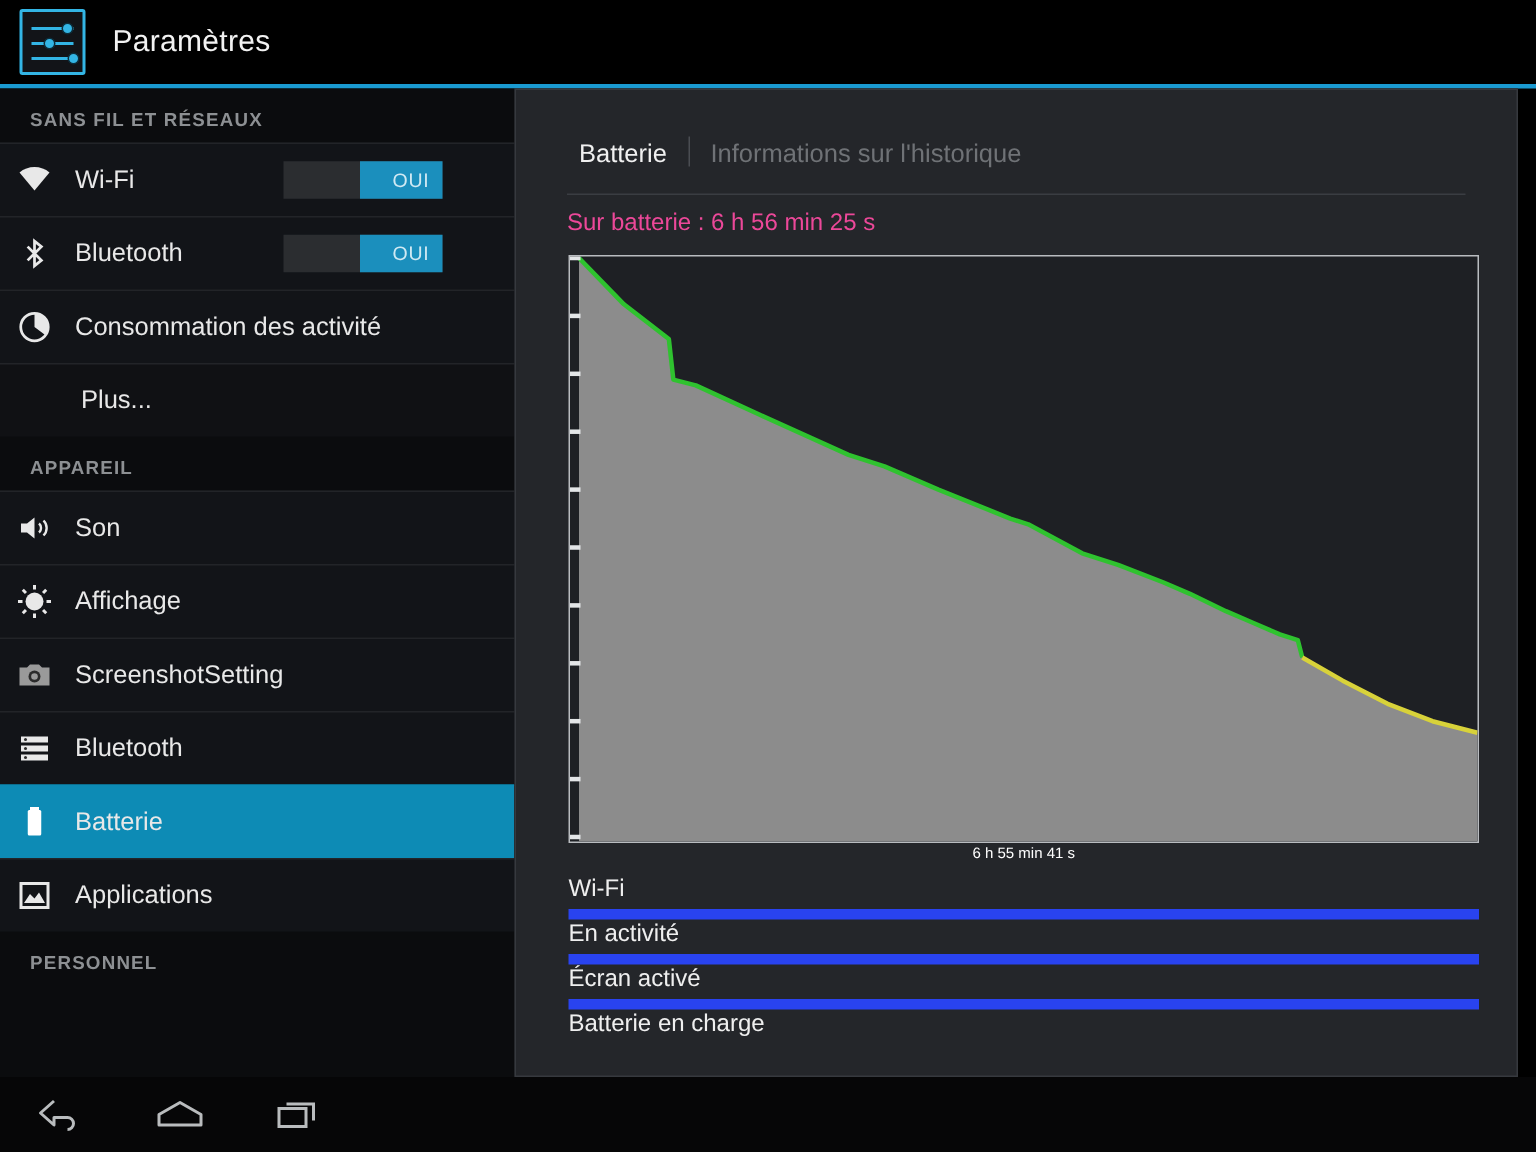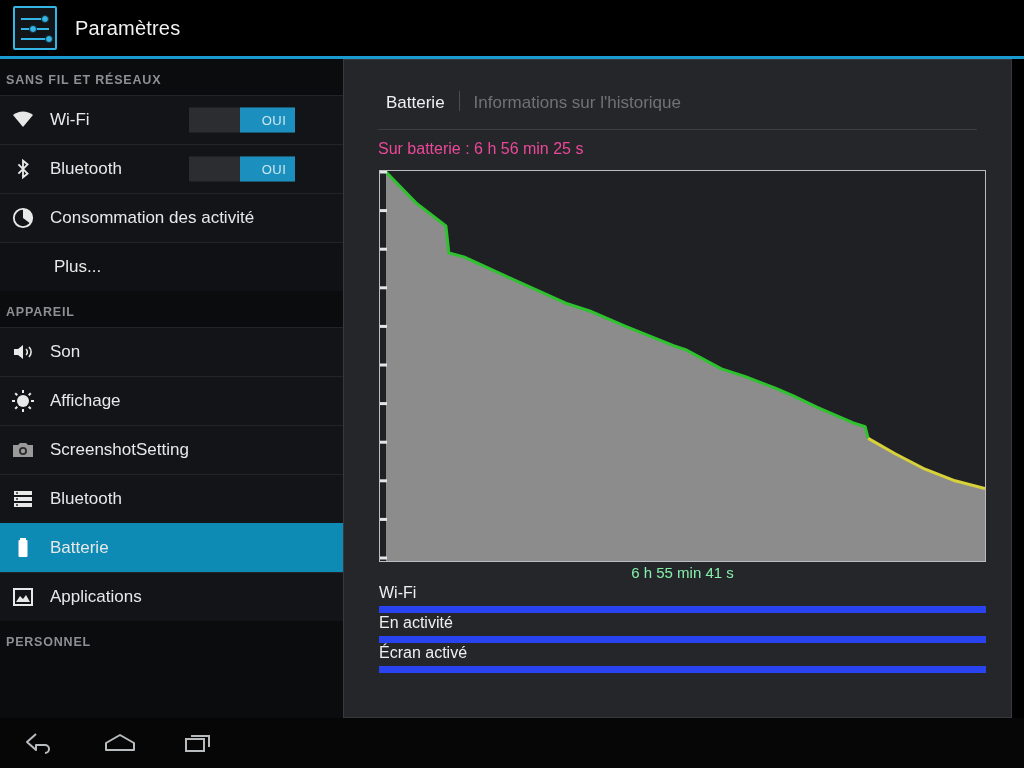--- a/index.html
+++ b/index.html
@@ -15,21 +15,21 @@
   #app-icon .knob{ position:absolute; width:8px; height:8px; border-radius:50%;
     background:#33b5e5; border:1px solid #0d2d3a; }
   #app-title{ color:#f2f2f2; font-size:20px; margin-left:18px; letter-spacing:.2px; }
   #title-underline{ position:absolute; left:0; top:56px; width:1024px; height:3px;
     background:#1a9ad1; }
 
   
   #sidebar{ position:absolute; left:0; top:59px; width:343px; height:659px;
     background:#0b0c0e; overflow:hidden; }
   .sec-header{ color:#8d9093; font-size:12.5px; font-weight:bold; letter-spacing:.8px;
-    padding:14px 0 8px 6px; }
+    padding:14px 0 8px 20px; }
   .srow{ height:49px; display:flex; align-items:center; position:relative;
     border-top:1px solid #222428; background:#121418; }
   .srow.plain{ background:#101114;text-align:right; }
   .srow.sel{ background:#0d8bb5; border-top-color:#0d8bb5; }
   .sicon{ width:26px; height:26px; margin-left:10px; flex:none; position:relative;
     display:flex; align-items:center; justify-content:center; }
   .slabel{ color:#e8e8e8; font-size:17px; margin-left:14px; }
   .srow.indent .slabel{ margin-left:54px; }
   .toggle{ position:absolute; right:48px; top:50%; transform:translateY(-50%);
     width:106px; height:25px; background:#2b2d30; display:flex;
@@ -47,21 +47,21 @@
     position:relative; top:3px; }
   #tab-history{ color:#6f7276; font-size:17px; }
   #hrule{ margin:16px 34px 0 34px; height:1px; background:#3a3d42; }
   #onbat{ color:#ec4899; font-size:16px; margin:10px 0 0 34px; }
 
   
   #chart{ position:absolute; left:35px; top:110px; width:607px; height:392px;
     background:#1e2024; border:1px solid #b9bcc0; }
   #chart svg{ display:block; }
   #chart-bottom-label{ position:absolute; left:35px; top:504px; width:607px;
-    text-align:center; color:#86efac; font-size:15px; }
+    text-align:center; color:#ffffff; font-size:10px; }
 
   
   #timeline{ position:absolute; left:35px; top:524px; width:607px; }
   .tl{ position:relative; height:30px; }
   .tl-label{ color:#efefef; font-size:16px; position:absolute; left:0; top:0; }
   .tl-bar{ position:absolute; left:0; top:22px; height:7px; background:#2943f0; }
 
   
   #navbar{ position:absolute; left:0; top:718px; width:1024px; height:50px;
     background:#060607; }
@@ -242,20 +242,23 @@
       <span class="tl-bar" style="width:607px"></span>
     </div>
     <div class="tl">
       <span class="tl-label">En activité</span>
       <span class="tl-bar" style="width:607px"></span>
     </div>
     <div class="tl">
       <span class="tl-label">Écran activé</span>
       <span class="tl-bar" style="width:607px"></span>
     </div>
+    <div class="tl">
+      <span class="tl-label">Batterie en charge</span>
+    </div>
   </div>
 </div>
 
 <div id="navbar">
   <div class="nav-btn" style="left:0">
     <svg width="36" height="26" viewBox="0 0 36 26">
       <path d="M14 4L5 12l9 8v-5h9a4 4 0 0 1 0 8" stroke="#b9bcbe" stroke-width="2" fill="none" stroke-linejoin="round"></path>
     </svg>
   </div>
   <div class="nav-btn" style="left:80px">

